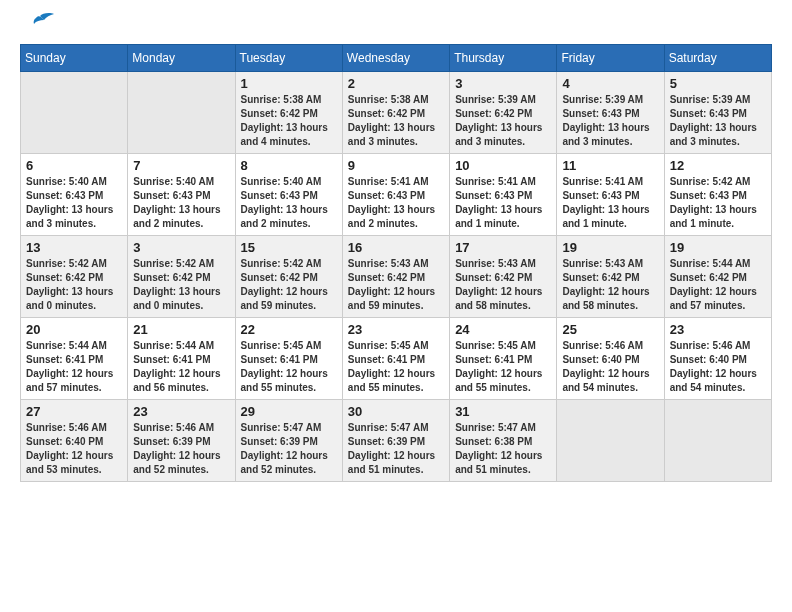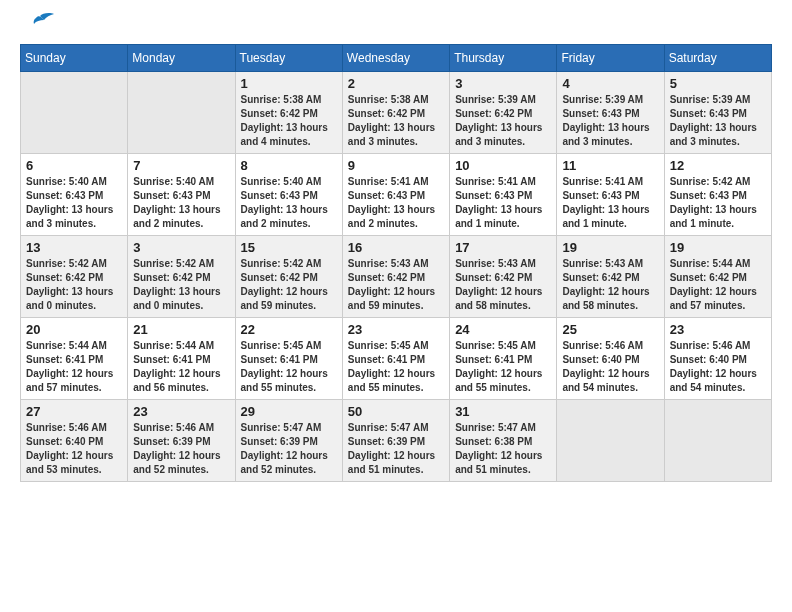--- a/index.html
+++ b/index.html
@@ -322,21 +322,21 @@
 and 52 minutes.</div>
         </td>
         <td>
           <span class="day-number">29</span>
           <div class="day-info" style="white-space: pre-line;">Sunrise: 5:47 AM
 Sunset: 6:39 PM
 Daylight: 12 hours
 and 52 minutes.</div>
         </td>
         <td>
-          <span class="day-number">50</span>
+          <span class="day-number">30</span>
           <div class="day-info" style="white-space: pre-line;">Sunrise: 5:47 AM
 Sunset: 6:39 PM
 Daylight: 12 hours
 and 51 minutes.</div>
         </td>
         <td>
           <span class="day-number">31</span>
           <div class="day-info" style="white-space: pre-line;">Sunrise: 5:47 AM
 Sunset: 6:38 PM
 Daylight: 12 hours

